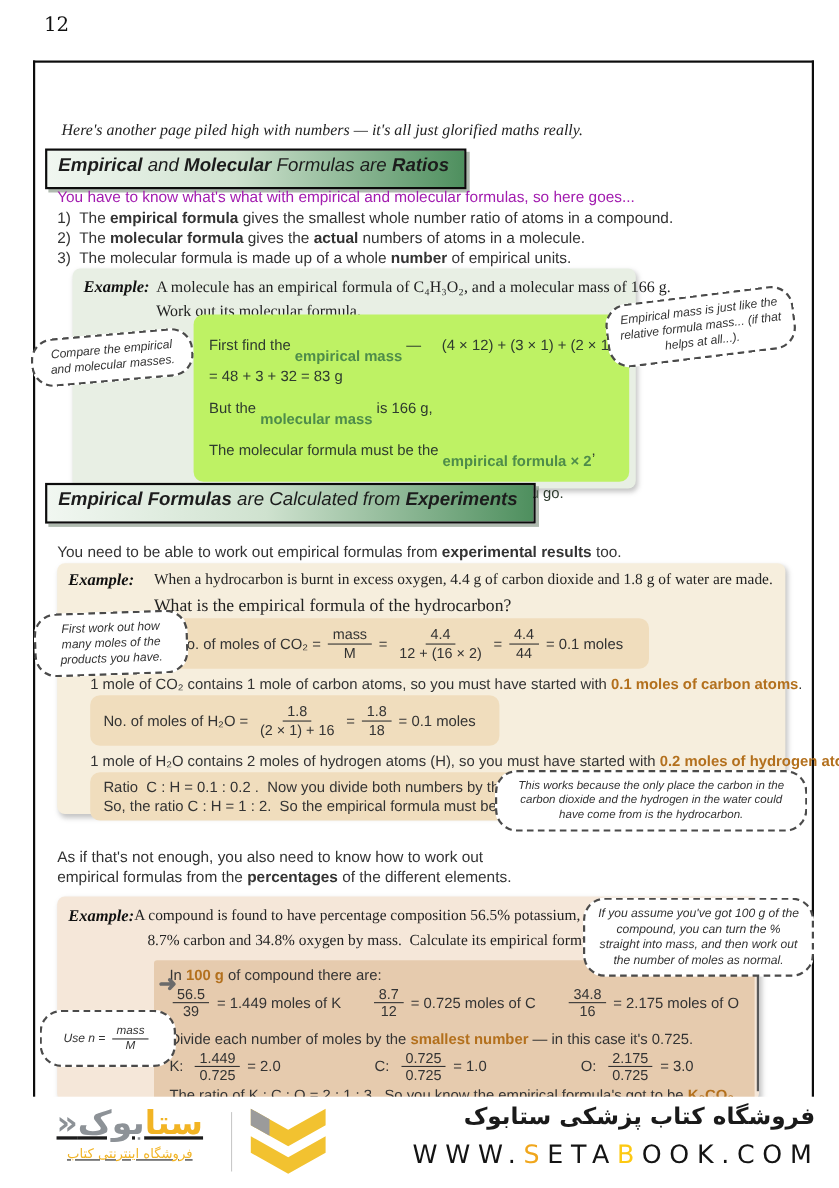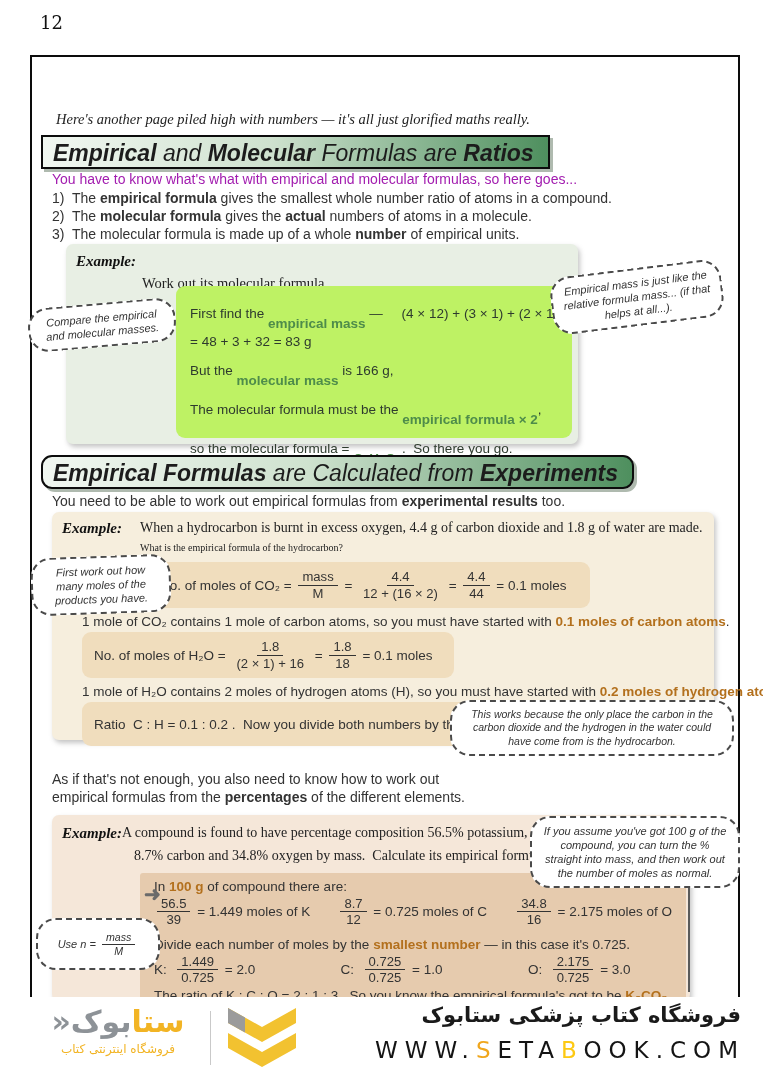--- a/index.html
+++ b/index.html
@@ -6,21 +6,21 @@
   .page{position:relative;width:763px;height:1080px;background:#ffffff;overflow:hidden;
         font-family:"Liberation Sans",sans-serif;color:#1c1c1c;}
   .pagenum{position:absolute;left:40px;top:12px;font-family:"DejaVu Serif",serif;font-size:18px;color:#111;}
   
   .frame{position:absolute;left:30px;top:55px;width:706px;height:942px;border:2px solid #0c0c0c;border-bottom:none;background:#fff;}
   .hdrbar{position:absolute;left:0;top:0;width:100%;height:46px;border-bottom:2px solid #0c0c0c;
           background:linear-gradient(100deg,#1e2366 0%,#3c418e 40%,#8d92cd 100%);
           display:flex;align-items:center;justify-content:center;box-sizing:border-box;}
   .hdrbar .t{color:#fff;font-size:27px;font-weight:bold;letter-spacing:.5px;}
   .intro{position:absolute;left:24px;top:54px;font-family:"Liberation Serif",serif;font-style:italic;font-size:14.5px;color:#222;}
-  .sechead{position:absolute;border:2px solid #0c0c0c;padding:3px 14px 0 10px;font-size:23px;
+  .sechead{position:absolute;border:2px solid #0c0c0c;padding:3px 14px 10px 10px;font-size:17px;
            background:linear-gradient(90deg,#f1f7f1 0%,#cfe2cf 45%,#4e8f5e 100%);
            box-shadow:3px 3px 0 rgba(110,130,110,.55);white-space:pre;}
   .sechead .bi{font-weight:bold;font-style:italic;}
   .sechead .i{font-style:italic;}
   .line{white-space:pre-wrap;}
   .flexline{display:flex;align-items:center;white-space:pre;}
   .b{font-weight:bold;}
   .g{color:#4e8c4a;font-weight:bold;margin-top:21px;}
   .o{color:#b3701d;font-weight:bold;}
   .frac{display:inline-flex;flex-direction:column;align-items:center;margin:0 3px;line-height:1.18;font-size:.97em;}
@@ -40,21 +40,21 @@
   .innertan3{position:absolute;background:#e6cbae;border-radius:3px;box-sizing:border-box;
              padding:6px 14px;font-size:13.5px;color:#333;display:flex;flex-direction:column;}
   .plainline{position:absolute;font-size:13.5px;color:#333;}
   
   .bubble{position:absolute;background:#fff;border:2px dashed #4a4a4a;border-radius:20px;padding:6px 9px;
           font-size:11px;line-height:1.28;color:#333;text-align:center;font-style:italic;z-index:6;
           font-family:"Liberation Sans",sans-serif;}
   .vline3{position:absolute;width:2px;background:#5a5a5a;z-index:4;}
   
   .footer{position:absolute;left:0;top:997px;width:763px;height:83px;background:#fff;z-index:10;}
-  .wordmark{position:absolute;left:34px;top:8px;width:168px;text-align:center;direction:rtl;}
+  .wordmark{position:absolute;left:34px;top:8px;width:168px;text-align:center;direction:rtl;text-decoration:underline;}
   .wordmark .big{font-size:30px;font-weight:bold;line-height:1.1;font-family:"DejaVu Sans",sans-serif;}
   .wm-y{color:#f2b424;}
   .wm-g{color:#8d9297;}
   .wordmark .tag{font-size:12px;color:#f2b424;margin-top:4px;font-family:"DejaVu Sans",sans-serif;}
   .logodivider{position:absolute;left:210px;top:14px;width:1px;height:54px;background:#c9c9c9;}
   .emblem{position:absolute;left:222px;top:8px;}
   .store-title{position:absolute;right:22px;top:6px;font-size:21px;font-weight:bold;color:#1a1a1a;
                direction:rtl;font-family:"DejaVu Sans",sans-serif;}
   .store-url{position:absolute;right:18px;top:40px;font-size:23px;font-weight:normal;letter-spacing:7px;
              color:#141414;font-family:"DejaVu Sans",sans-serif;white-space:pre;}
@@ -75,43 +75,45 @@
     <div class="intro">Here's another page piled high with numbers — it's all just glorified maths really.</div>
 
     <div class="sechead" style="left:9px;top:78px;"><span class="bi">Empirical</span><span class="i"> and </span><span class="bi">Molecular</span><span class="i"> Formulas are </span><span class="bi">Ratios</span></div>
     <div class="plainline line" style="left:20px;top:114px;font-size:14px;color:#a21caf;">You have to know what's what with empirical and molecular formulas, so here goes...</div>
     <div class="plainline line" style="left:20px;top:133px;font-size:14px;"><span>1)  The </span><span class="b">empirical formula</span><span> gives the smallest whole number ratio of atoms in a compound.</span></div>
     <div class="plainline line" style="left:20px;top:151px;font-size:14px;"><span>2)  The </span><span class="b">molecular formula</span><span> gives the </span><span class="b">actual</span><span> numbers of atoms in a molecule.</span></div>
     <div class="plainline line" style="left:20px;top:169px;font-size:14px;"><span>3)  The molecular formula is made up of a whole </span><span class="b">number</span><span> of empirical units.</span></div>
 
     <div class="exbox ex1" style="left:34px;top:187px;width:512px;height:200px;">
       <div class="exlabel" style="left:10px;top:9px;">Example:</div>
+      <div class="serifq" style="left:76px;top:9px;">A molecule has an empirical formula of C₄H₃O₂, and a molecular mass of 166 g.</div>
       <div class="serifq" style="left:76px;top:31px;">Work out its molecular formula.</div>
       <div class="innergreen" style="left:110px;top:42px;width:396px;height:152px;">
         <div class="flexline"><span>First find the </span><span class="g">empirical mass</span><span> —     (4 × 12) + (3 × 1) + (2 × 16)</span></div>
         <div class="flexline" style=""><span>= 48 + 3 + 32 = 83 g</span></div>
         <div class="flexline"><span>But the </span><span class="g">molecular mass</span><span> is 166 g,</span></div>
         <div class="flexline"><span>The molecular formula must be the </span><span class="g">empirical formula × 2</span><span>,</span></div>
         <div class="flexline"><span>so the molecular formula = </span><span class="g">C₈H₆O₄</span><span>.  So there you go.</span></div>
       </div>
     </div>
 
-    <div class="sechead" style="left:9px;top:398px;border-radius:11px;"><span class="bi">Empirical Formulas</span><span class="i"> are Calculated from </span><span class="bi">Experiments</span></div>
+    <div class="sechead" style="left:9px;top:382px;"><span class="bi">Empirical Formulas</span><span class="i"> are Calculated from </span><span class="bi">Experiments</span></div>
     <div class="plainline line" style="left:20px;top:436px;font-size:14px;"><span>You need to be able to work out empirical formulas from </span><span class="b">experimental results</span><span> too.</span></div>
 
     <div class="exbox ex2" style="left:20px;top:455px;width:662px;height:228px;">
       <div class="exlabel" style="left:10px;top:8px;">Example:</div>
       <div class="serifq" style="left:88px;top:8px;font-size:14px;">When a hydrocarbon is burnt in excess oxygen, 4.4 g of carbon dioxide and 1.8 g of water are made.</div>
-      <div class="serifq" style="left:88px;top:30px;font-size:10px;">What is the empirical formula of the hydrocarbon?</div>
+      <div class="serifq" style="left:88px;top:30px;font-size:16px;">What is the empirical formula of the hydrocarbon?</div>
       <div class="innertan flexline" style="left:96px;top:50px;width:442px;height:46px;"><span>No. of moles of CO₂ = </span><span class="frac"><span class="fn">mass</span><span class="fd">M</span></span><span> = </span><span class="frac"><span class="fn">4.4</span><span class="fd">12 + (16 × 2)</span></span><span> = </span><span class="frac"><span class="fn">4.4</span><span class="fd">44</span></span><span> = 0.1 moles</span></div>
       <div class="plainline flexline" style="left:30px;top:102px;"><span>1 mole of CO₂ contains 1 mole of carbon atoms, so you must have started with </span><span class="o">0.1 moles of carbon atoms</span><span>.</span></div>
       <div class="innertan flexline" style="left:30px;top:120px;width:372px;height:46px;"><span>No. of moles of H₂O = </span><span class="frac"><span class="fn">1.8</span><span class="fd">(2 × 1) + 16</span></span><span> = </span><span class="frac"><span class="fn">1.8</span><span class="fd">18</span></span><span> = 0.1 moles</span></div>
       <div class="plainline flexline" style="left:30px;top:172px;"><span>1 mole of H₂O contains 2 moles of hydrogen atoms (H), so you must have started with </span><span class="o">0.2 moles of hydrogen atoms</span></div>
       <div class="innertan" style="left:30px;top:190px;width:530px;height:44px;flex-direction:column;align-items:flex-start;justify-content:center;gap:2px;">
         <div class="flexline"><span>Ratio  C : H = 0.1 : 0.2 .  Now you divide both numbers by the </span><span class="o">smallest</span><span> — here it's 0.1.</span></div>
+        <div class="flexline"><span>So, the ratio C : H = 1 : 2.  So the empirical formula must be </span><span class="o">CH₂</span><span>.</span></div>
       </div>
     </div>
 
     <div class="plainline line" style="left:20px;top:714px;font-size:14px;">As if that's not enough, you also need to know how to work out</div>
     <div class="plainline line" style="left:20px;top:732px;font-size:14px;"><span>empirical formulas from the </span><span class="b">percentages</span><span> of the different elements.</span></div>
 
     <div class="exbox ex3" style="left:20px;top:758px;width:638px;height:186px;">
       <div class="exlabel" style="left:10px;top:10px;">Example:</div>
       <div class="serifq" style="left:70px;top:10px;font-size:14px;">A compound is found to have percentage composition 56.5% potassium,</div>
       <div class="serifq" style="left:82px;top:33px;font-size:14px;">8.7% carbon and 34.8% oxygen by mass.  Calculate its empirical formula.</div>

